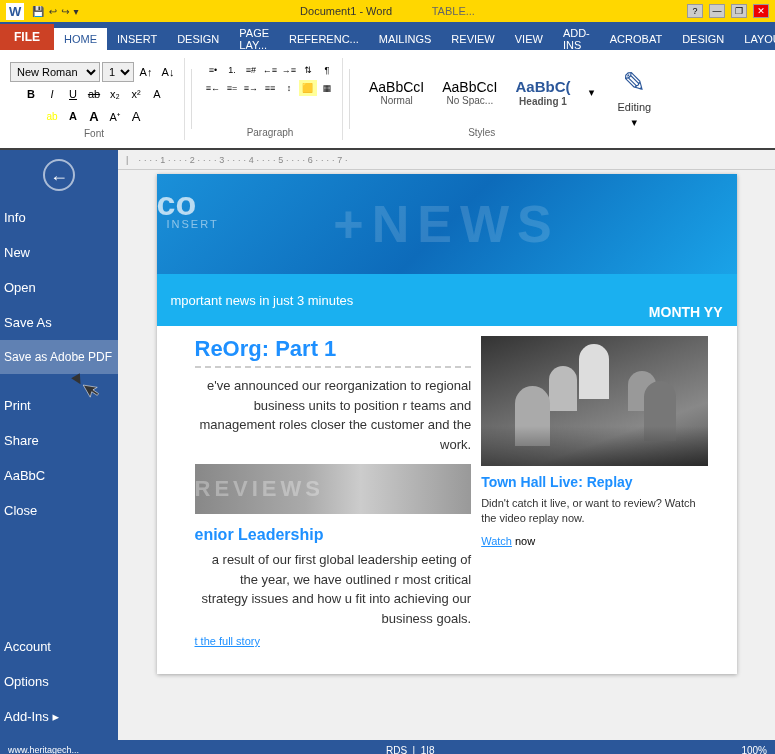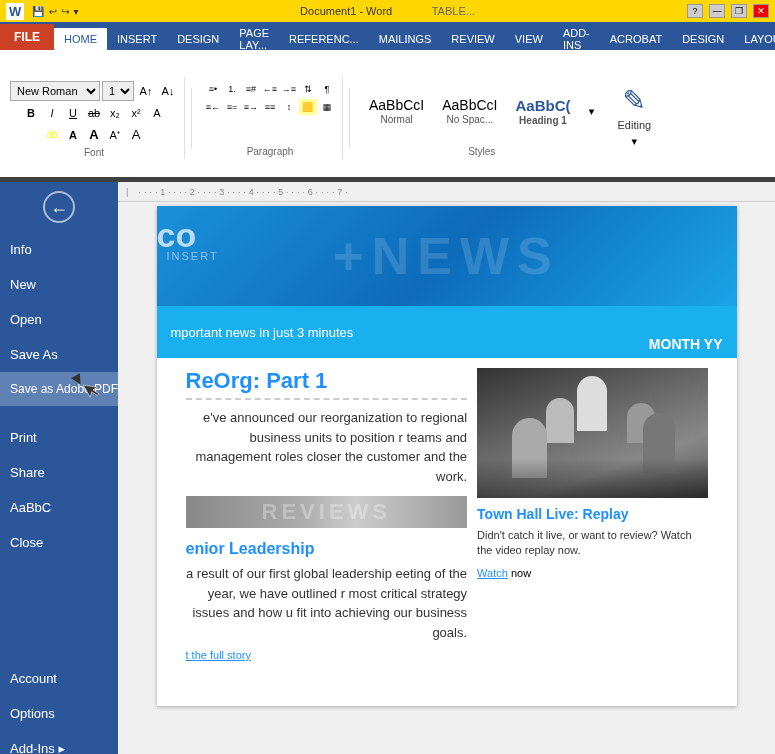--- a/index.html
+++ b/index.html
@@ -50,25 +50,24 @@
       font-weight: bold;
       height: 26px;
       display: flex;
       align-items: center;
       cursor: pointer;
     }
 
     
     .ribbon {
       background: #fff;
-      border-bottom: 5px solid #404040;
+      border-bottom: 2px solid #404040;
       display: flex;
       flex-direction: column;
-      height: 124px;
-      margin-top: 8px;
+      height: 100px;
     }
     .ribbon-content {
       display: flex;
       flex: 1;
       align-items: center;
       padding: 2px 4px;
       gap: 2px;
     }
     .ribbon-group {
       display: flex;
@@ -173,21 +172,21 @@
     }
     .back-circle {
       width: 32px; height: 32px;
       border-radius: 50%;
       border: 2px solid rgba(255,255,255,0.6);
       display: flex; align-items: center; justify-content: center;
       color: #fff;
       font-size: 18px;
     }
     .file-menu-item {
-      padding: 10px 10px;
+      padding: 10px 4px;
       color: #fff;
       font-size: 13px;
       cursor: pointer;
       white-space: nowrap;
     }
     .file-menu-item.active { background: rgba(255,255,255,0.25); }
     .file-menu-divider { height: 14px; }
     .file-menu-bottom {
       margin-top: auto;
       padding-bottom: 6px;
@@ -253,20 +252,21 @@
       padding: 6px 14px;
     }
     .news-banner-text { font-size: 13px; color: #fff; }
     .news-banner-month { font-size: 14px; font-weight: bold; color: #fff; margin-top: 24px; }
 
     
     .doc-content {
       display: flex;
       gap: 10px;
       padding: 10px 29px;
+      margin-left: 9px;
     }
     .doc-col-left { flex: 1.1; }
     .doc-col-right { flex: 0.9; }
 
     .article-title {
       font-size: 22px;
       color: #1e90ff;
       font-weight: bold;
       margin-bottom: 8px;
       border-bottom: 2px dashed #ccc;
@@ -540,21 +540,21 @@
 
       <div class="doc-content">
 
         <div class="doc-col-left">
           <div class="article-title">ReOrg: Part 1</div>
           <div class="article-body">e've announced our reorganization
 to regional business units to position
 r teams and management roles closer
 the customer and the work.</div>
 
-          <div style="width:100%; height:32px; background:linear-gradient(90deg,#888 0%,#aaa 40%,#ccc 60%,#999 100%); margin:10px 0 4px 0; display:flex; align-items:center; justify-content:center;">
+          <div style="width:100%; height:50px; background:linear-gradient(90deg,#888 0%,#aaa 40%,#ccc 60%,#999 100%); margin:10px 0 4px 0; display:flex; align-items:center; justify-content:flex-start;">
             <span style="font-size:22px; color:rgba(255,255,255,0.3); font-weight:900; letter-spacing:4px;">REVIEWS</span>
           </div>
 
           <div class="section-title">enior Leadership</div>
           <div class="article-body">a result of our first global leadership
 eeting of the year, we have outlined
 r most critical strategy issues and how
 u fit into achieving our business goals.</div>
           <div style="margin-top:6px;">
             <span style="color:#1e90ff; text-decoration:underline; font-size:11px; cursor:pointer;">t the full story</span>

